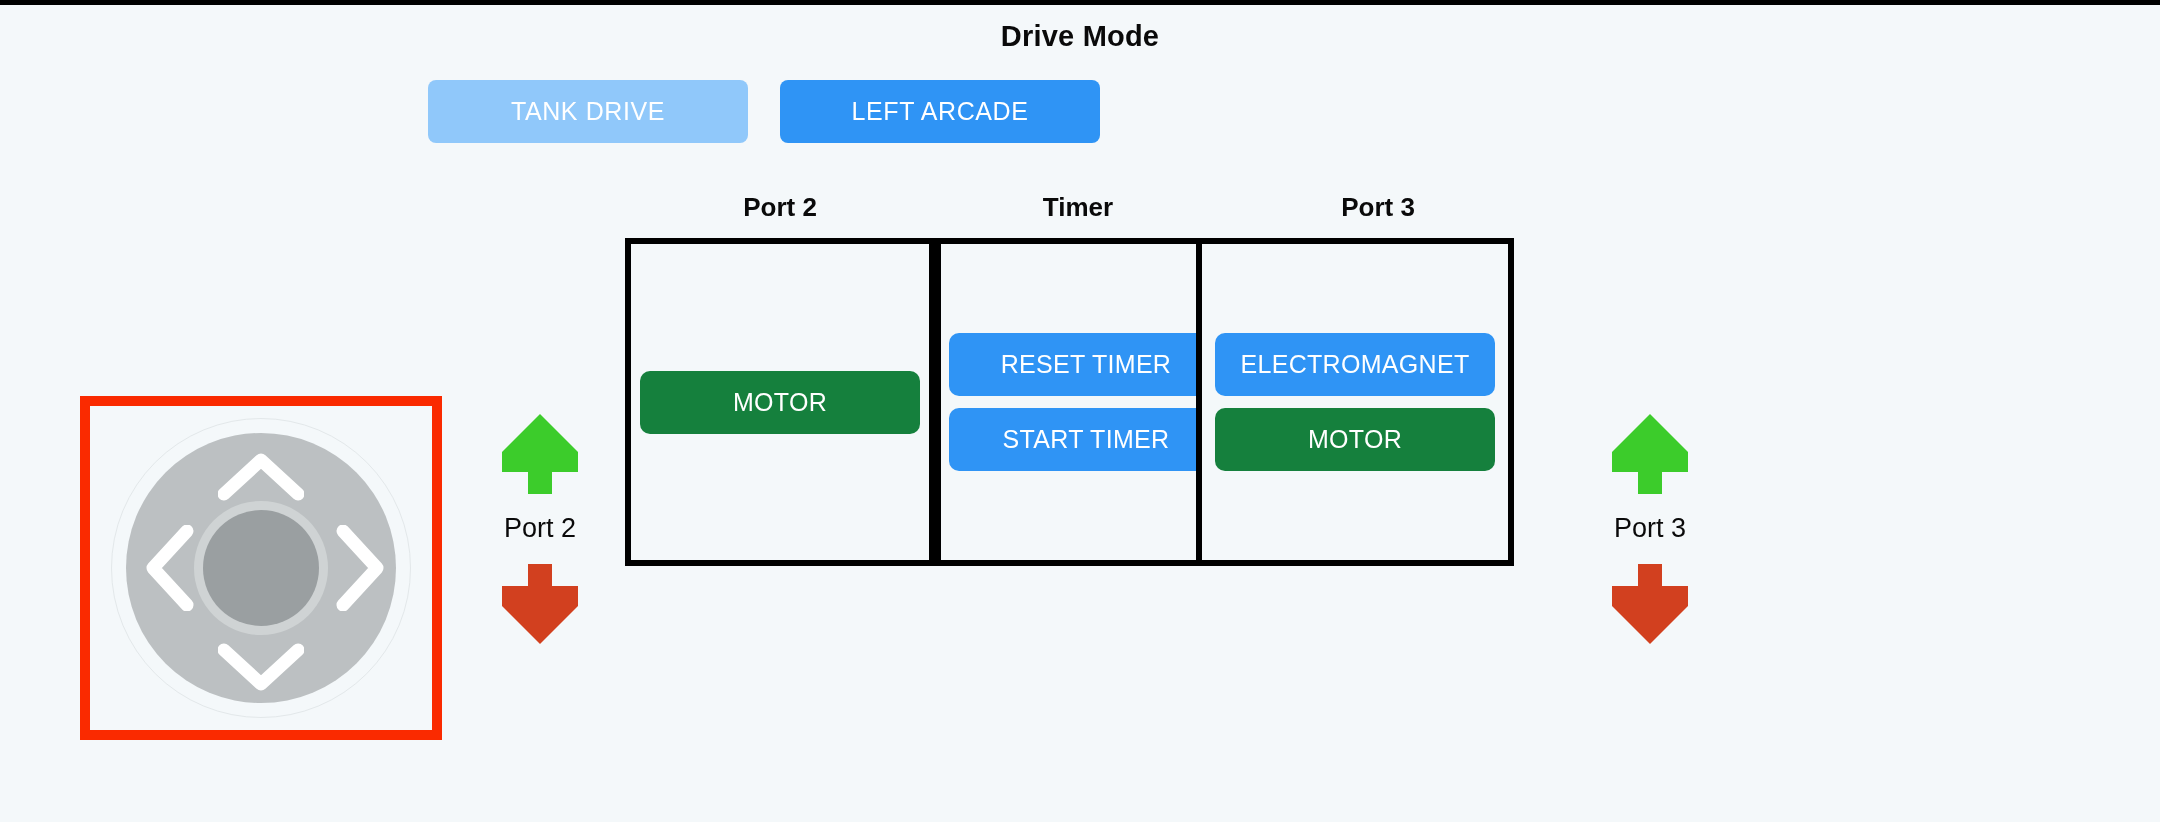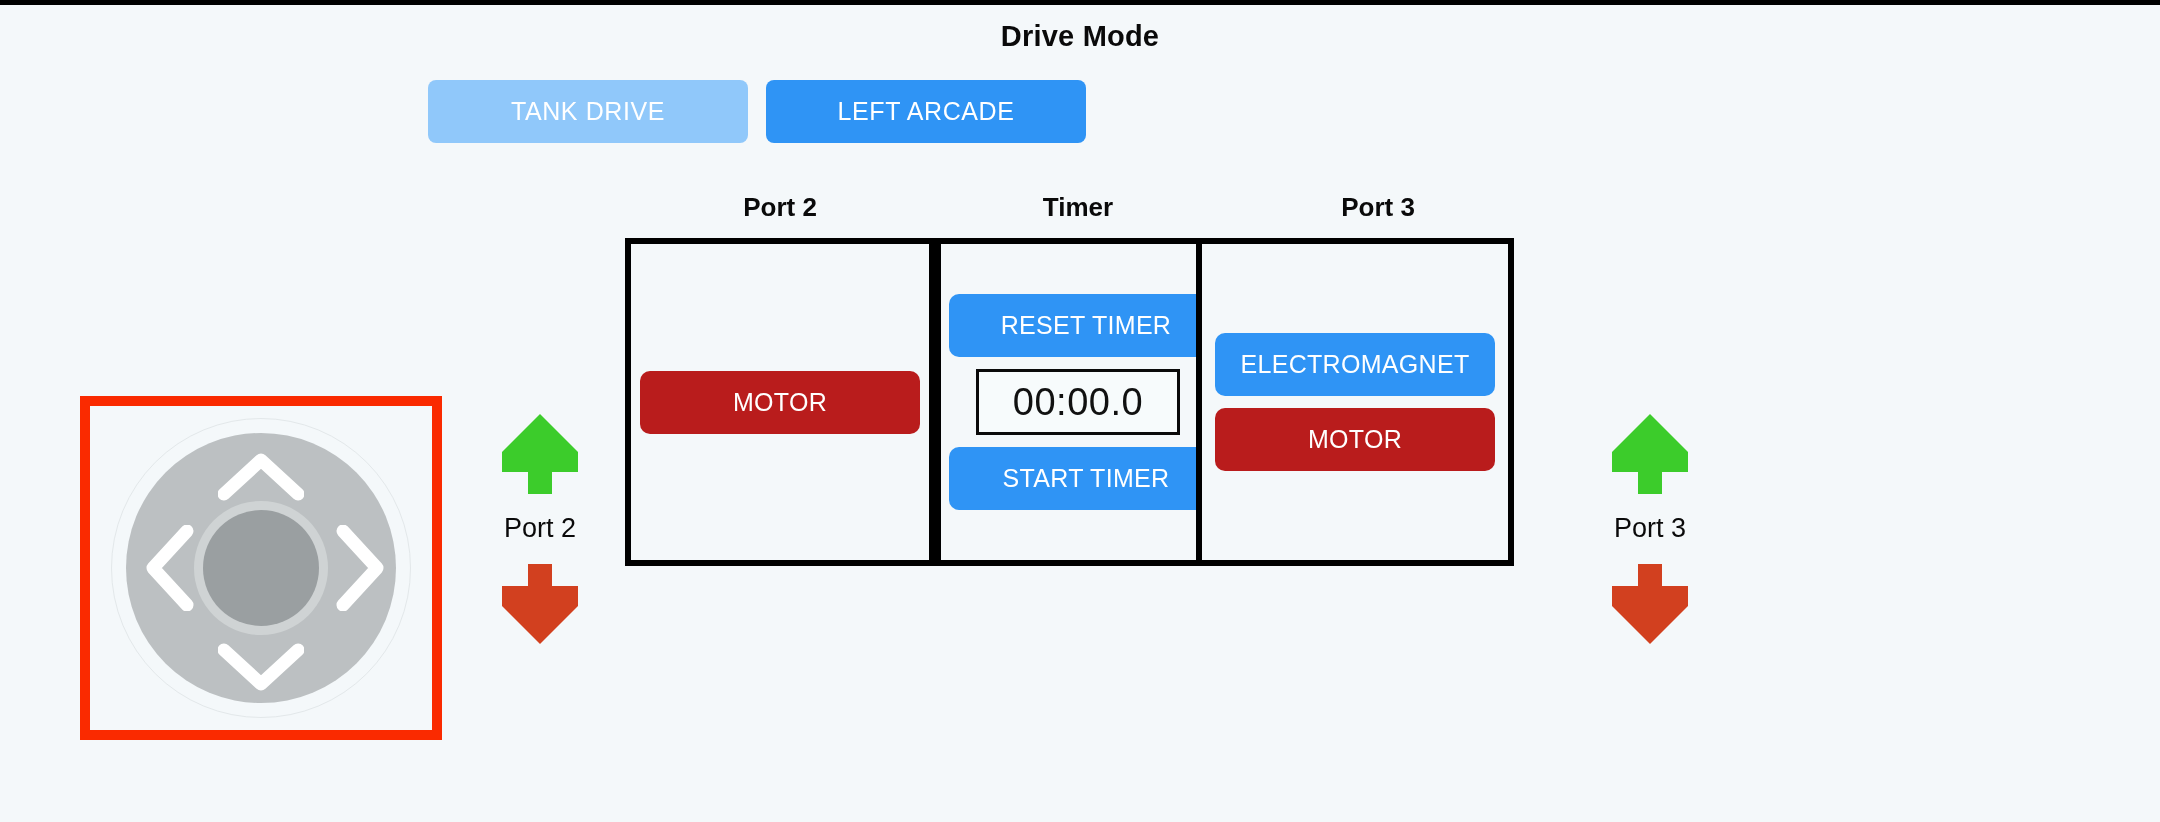--- a/index.html
+++ b/index.html
@@ -34,21 +34,21 @@
     font-weight: bold;
     color: #0a0a0a;
     letter-spacing: 0.2px;
   }
 
   .mode-row {
     position: absolute;
     left: 428px;
     top: 80px;
     display: flex;
-    gap: 18px;
+    gap: 32px;
   }
   .mode-btn {
     width: 320px;
     height: 63px;
     border: none;
     border-radius: 8px;
     background: #90c8fa;
     color: #ffffff;
     font-size: 25px;
     font-family: "Liberation Sans", sans-serif;
@@ -109,21 +109,21 @@
     color: #ffffff;
     font-size: 25px;
     font-family: "Liberation Sans", sans-serif;
     letter-spacing: 0.3px;
     cursor: pointer;
     display: flex;
     align-items: center;
     justify-content: center;
     padding: 0;
   }
-  .dev-btn.inactive { background: #b91c1c; }
+  .dev-btn.inactive { background: #15803d; }
 
   #panel-timer .dev-btn { width: 258px; padding-left: 16px; }
 
   .timer-display {
     width: 204px;
     height: 66px;
     border: 3px solid #0a0a0a;
     background: #f7fbfc;
     box-sizing: border-box;
     display: flex;
@@ -233,21 +233,20 @@
 
 <div class="panel" id="panel-port2">
   <div class="panel-inner">
     <button class="dev-btn inactive">MOTOR</button>
   </div>
 </div>
 
 <div class="panel" id="panel-timer">
   <div class="panel-inner">
     <button class="dev-btn">RESET TIMER</button>
-    <div class="timer-display">00:00.0</div>
     <button class="dev-btn">START TIMER</button>
   </div>
 </div>
 
 <div class="panel" id="panel-port3">
   <div class="panel-inner">
     <button class="dev-btn">ELECTROMAGNET</button>
     <button class="dev-btn inactive">MOTOR</button>
   </div>
 </div>

